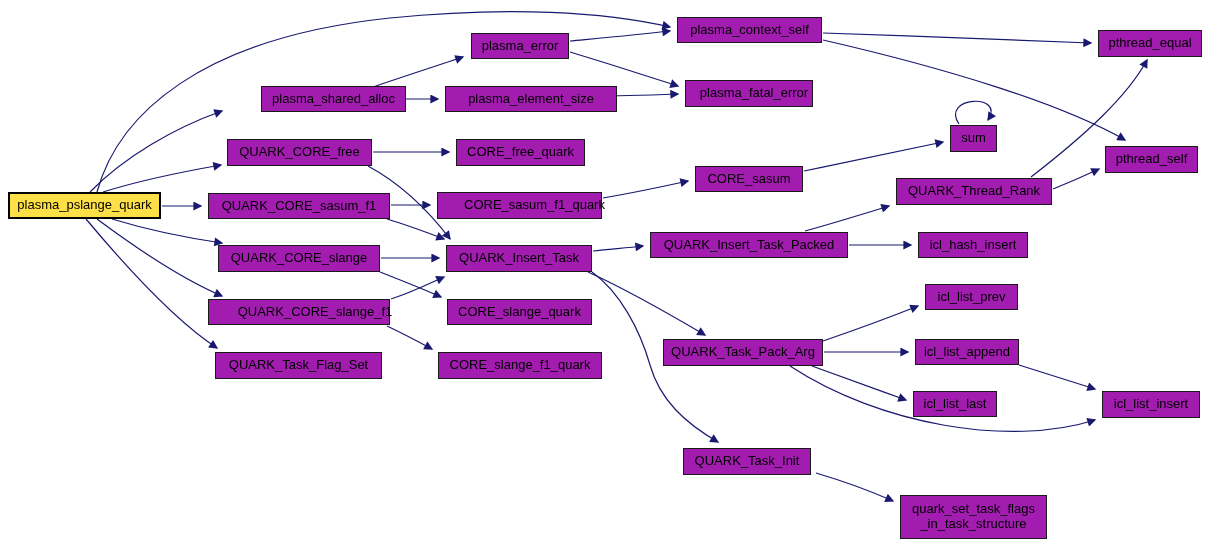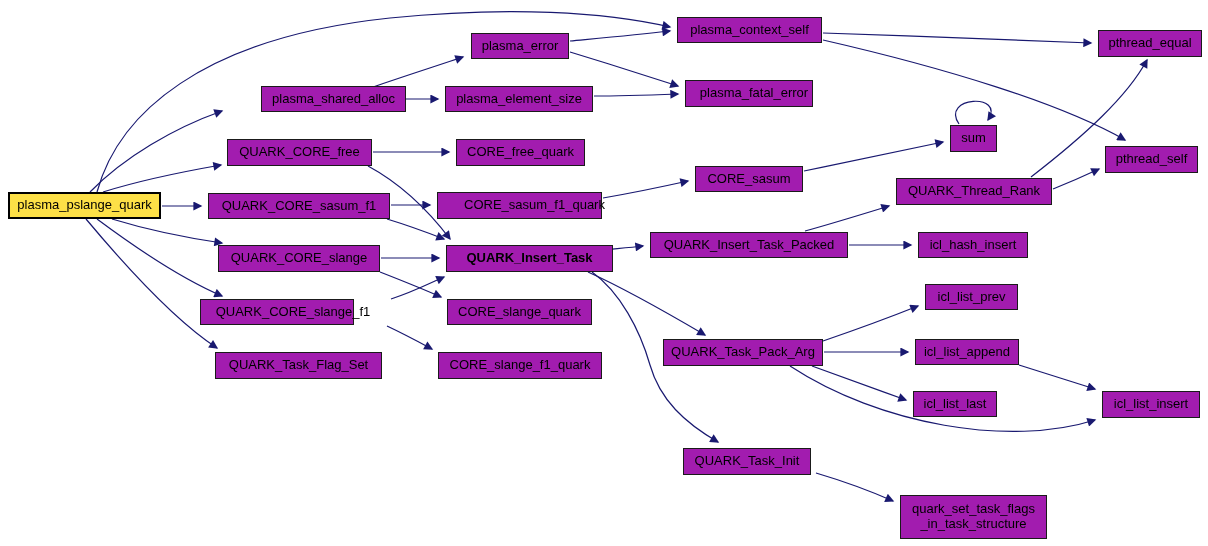--- a/index.html
+++ b/index.html
@@ -97,27 +97,27 @@
         <path d="M 1019,365 C 1045,373 1070,381 1095,389" class="edge" stroke="#191970" marker-end="url(#arrow)"></path>
         <path d="M 816,473 C 843,481 868,490 893,501" class="edge" stroke="#191970" marker-end="url(#arrow)"></path>
       </g>
   </svg>
   <div>
       <div class="node root" style="left: 8px; top: 192px; width: 153px; height: 27px;">plasma_pslange_quark</div>
       <div class="node" style="left: 227px; top: 86px; width: 145px; height: 26px; margin-left: 34px;">plasma_shared_alloc</div>
       <div class="node" style="left: 227px; top: 139px; width: 145px; height: 27px;">QUARK_CORE_free</div>
       <div class="node" style="left: 208px; top: 193px; width: 182px; height: 26px;">QUARK_CORE_sasum_f1</div>
       <div class="node" style="left: 218px; top: 245px; width: 162px; height: 27px;">QUARK_CORE_slange</div>
-      <div class="node" style="left: 200px; top: 299px; width: 154px; height: 26px; padding-left: 34px;">QUARK_CORE_slange_f1</div>
+      <div class="node" style="left: 208px; top: 299px; width: 182px; height: 26px; padding-left: 34px;">QUARK_CORE_slange_f1</div>
       <div class="node" style="left: 215px; top: 352px; width: 167px; height: 27px;">QUARK_Task_Flag_Set</div>
       <div class="node" style="left: 471px; top: 33px; width: 98px; height: 26px;">plasma_error</div>
-      <div class="node" style="left: 445px; top: 86px; width: 148px; height: 26px;">plasma_element_size</div>
+      <div class="node" style="left: 445px; top: 86px; width: 172px; height: 26px;">plasma_element_size</div>
       <div class="node" style="left: 456px; top: 139px; width: 129px; height: 27px;">CORE_free_quark</div>
       <div class="node" style="left: 437px; top: 192px; width: 165px; height: 27px; padding-left: 32px;">CORE_sasum_f1_quark</div>
-      <div class="node" style="left: 446px; top: 245px; width: 167px; height: 27px; font-weight: bold;">QUARK_Insert_Task</div>
+      <div class="node" style="left: 446px; top: 245px; width: 146px; height: 27px;">QUARK_Insert_Task</div>
       <div class="node" style="left: 447px; top: 299px; width: 145px; height: 26px;">CORE_slange_quark</div>
       <div class="node" style="left: 438px; top: 352px; width: 164px; height: 27px;">CORE_slange_f1_quark</div>
       <div class="node" style="left: 677px; top: 17px; width: 145px; height: 26px;">plasma_context_self</div>
       <div class="node" style="left: 685px; top: 80px; width: 128px; height: 27px; padding-left: 12px;">plasma_fatal_error</div>
       <div class="node" style="left: 695px; top: 166px; width: 108px; height: 26px;">CORE_sasum</div>
       <div class="node" style="left: 650px; top: 232px; width: 198px; height: 26px;">QUARK_Insert_Task_Packed</div>
       <div class="node" style="left: 663px; top: 339px; width: 160px; height: 27px;">QUARK_Task_Pack_Arg</div>
       <div class="node" style="left: 683px; top: 448px; width: 128px; height: 27px;">QUARK_Task_Init</div>
       <div class="node" style="left: 950px; top: 125px; width: 47px; height: 27px;">sum</div>
       <div class="node" style="left: 896px; top: 178px; width: 156px; height: 27px; text-align: right;">QUARK_Thread_Rank</div>

